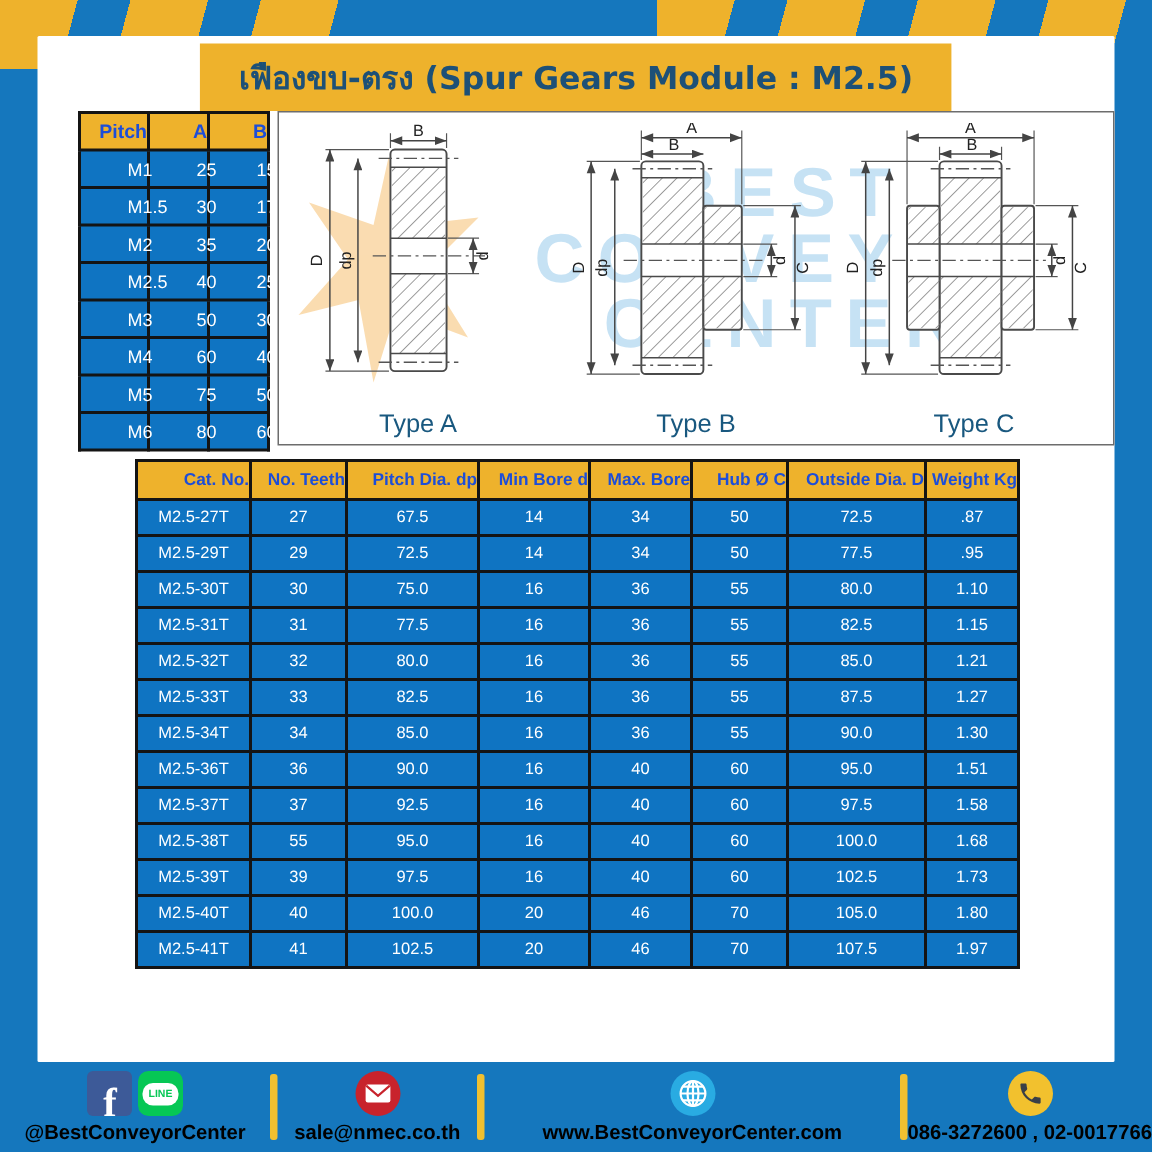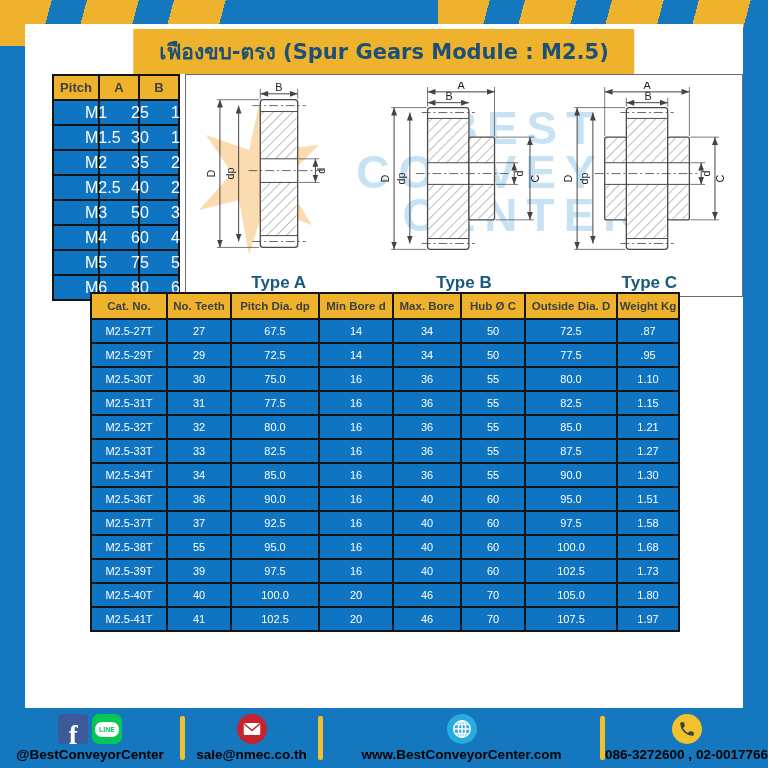--- a/index.html
+++ b/index.html
@@ -16,41 +16,41 @@
   .card{position:absolute;left:25px;top:24px;width:718px;height:684px;background:#ffffff;border-radius:1px;}
 
   .title-box{position:absolute;left:50%;transform:translateX(-50%);top:5px;
     background:#eeb22c;color:#1d5077;font-weight:bold;font-size:21px;
     padding:6px 26px;white-space:nowrap;
     font-family:"DejaVu Sans","Liberation Sans",sans-serif;}
 
   
   table{border-collapse:collapse;table-layout:fixed;}
   th,td{border:2px solid #141414;text-align:center;padding:0;}
-  th{background:#eeb22c;color:#404040;font-weight:bold;}
+  th{background:#eeb22c;color:#1d4ed8;font-weight:bold;text-align:right;}
   td{background:#0f74c2;color:#ffffff;}
 
   .pitch-table{position:absolute;left:27px;top:50px;width:126px;}
   .pitch-table th{font-size:13px;height:23px;}
-  .pitch-table td{font-size:16px;height:23px;padding-left:31px;}
-
-  .gear-table{position:absolute;left:65px;top:268px;width:588px;}
+  .pitch-table td{font-size:12px;height:23px;padding-left:31px;}
+
+  .gear-table{position:absolute;left:65px;top:282px;width:588px;}
   .gear-table th{font-size:11.5px;height:24px;}
   .gear-table td{font-size:11px;height:22px;}
 
   
   .drawing-panel{position:absolute;left:160px;top:50px;width:556px;height:221px;
     border:1px solid #6d6d6d;background:#fff;overflow:hidden;}
   .watermark-text{position:absolute;left:120px;right:0;top:32px;text-align:center;
     color:rgba(120,185,228,0.42);font-weight:bold;font-size:46px;line-height:0.95;
     letter-spacing:9px;pointer-events:none;}
   .watermark-logo{position:absolute;left:8px;top:20px;opacity:0.4;pointer-events:none;}
   .drawings-row{position:absolute;inset:0;display:flex;}
   .drawing-cell{flex:1;display:flex;flex-direction:column;align-items:center;justify-content:flex-end;padding-bottom:2px;}
-  .type-label{color:#19587f;font-weight:bold;font-size:17px;line-height:1;padding-bottom:3px;}
+  .type-label{color:#19587f;font-weight:normal;font-size:17px;line-height:1;padding-bottom:3px;}
   .dim{stroke:#444;stroke-width:1;}
   .ext{stroke:#555;stroke-width:0.8;}
   .cl{stroke:#555;stroke-width:0.9;stroke-dasharray:9 3 2 3;}
   .body-outline{fill:#fff;stroke:#4a4a4a;stroke-width:1.3;}
   .hatched{fill:url(#hatch);stroke:none;}
   .inner-line{stroke:#4a4a4a;stroke-width:1;}
   .dim-text{font-size:11px;fill:#222;font-family:"Liberation Sans",sans-serif;}
 
   
   .footer{position:absolute;left:0;bottom:0;width:768px;height:60px;background:#1577bd;

